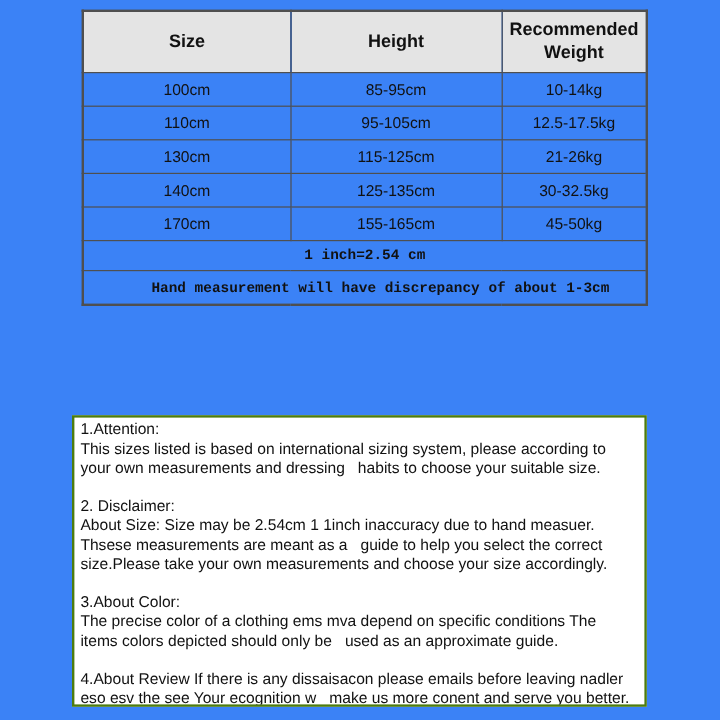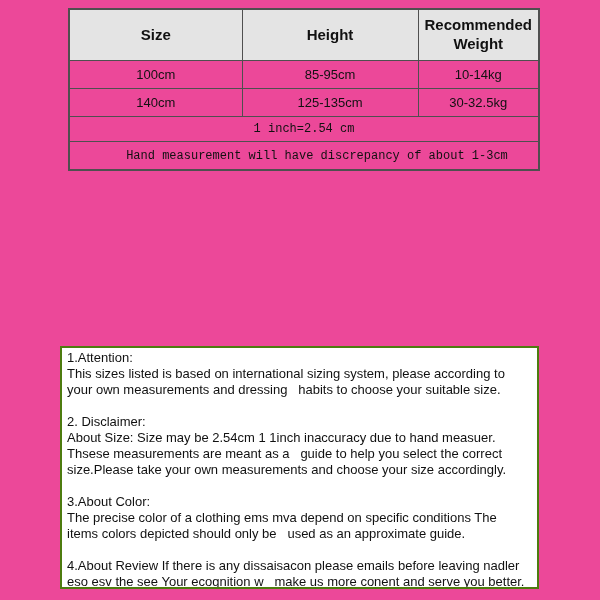--- a/index.html
+++ b/index.html
@@ -8,21 +8,21 @@
     width: 600px;
     height: 600px;
     background: #ffffff;
     font-family: "Liberation Sans", sans-serif;
     color: #111111;
   }
   .page {
     position: relative;
     width: 600px;
     height: 600px;
-    background: #ec4899;
+    background: #3b82f6;
     overflow: hidden;
   }
   table.size-table {
     position: absolute;
     left: 68px;
     top: 8px;
     width: 470px;
     border-collapse: collapse;
     table-layout: fixed;
     border: 2px solid #4f4f4f;
@@ -45,21 +45,21 @@
     line-height: 1.25;
   }
   table.size-table td.data-cell {
     height: 27px;
     font-size: 13px;
     font-weight: normal;
     margin-left: 24px;
   }
   table.size-table td.mono-cell {
     font-family: "Liberation Mono", "DejaVu Sans Mono", monospace;
-    font-weight: normal;
+    font-weight: bold;
     font-size: 12px;
     letter-spacing: 0px;
   }
   table.size-table td.mono-cell.inch-row { height: 24px; }
   table.size-table td.mono-cell.hand-row { height: 27px; padding-left: 28px; }
   .notes-box {
     position: absolute;
     left: 60px;
     top: 346px;
     width: 479px;
@@ -95,23 +95,38 @@
         <th>Recommended Weight</th>
       </tr>
     </thead>
     <tbody>
       <tr>
         <td class="data-cell">100cm</td>
         <td class="data-cell">85-95cm</td>
         <td class="data-cell">10-14kg</td>
       </tr>
       <tr>
+        <td class="data-cell">110cm</td>
+        <td class="data-cell">95-105cm</td>
+        <td class="data-cell">12.5-17.5kg</td>
+      </tr>
+      <tr>
+        <td class="data-cell">130cm</td>
+        <td class="data-cell">115-125cm</td>
+        <td class="data-cell">21-26kg</td>
+      </tr>
+      <tr>
         <td class="data-cell">140cm</td>
         <td class="data-cell">125-135cm</td>
         <td class="data-cell">30-32.5kg</td>
+      </tr>
+      <tr>
+        <td class="data-cell">170cm</td>
+        <td class="data-cell">155-165cm</td>
+        <td class="data-cell">45-50kg</td>
       </tr>
       <tr>
         <td class="mono-cell inch-row" colspan="3">1 inch=2.54 cm</td>
       </tr>
       <tr>
         <td class="mono-cell hand-row" colspan="3">Hand measurement will have discrepancy of about 1-3cm</td>
       </tr>
     </tbody>
   </table>
 

